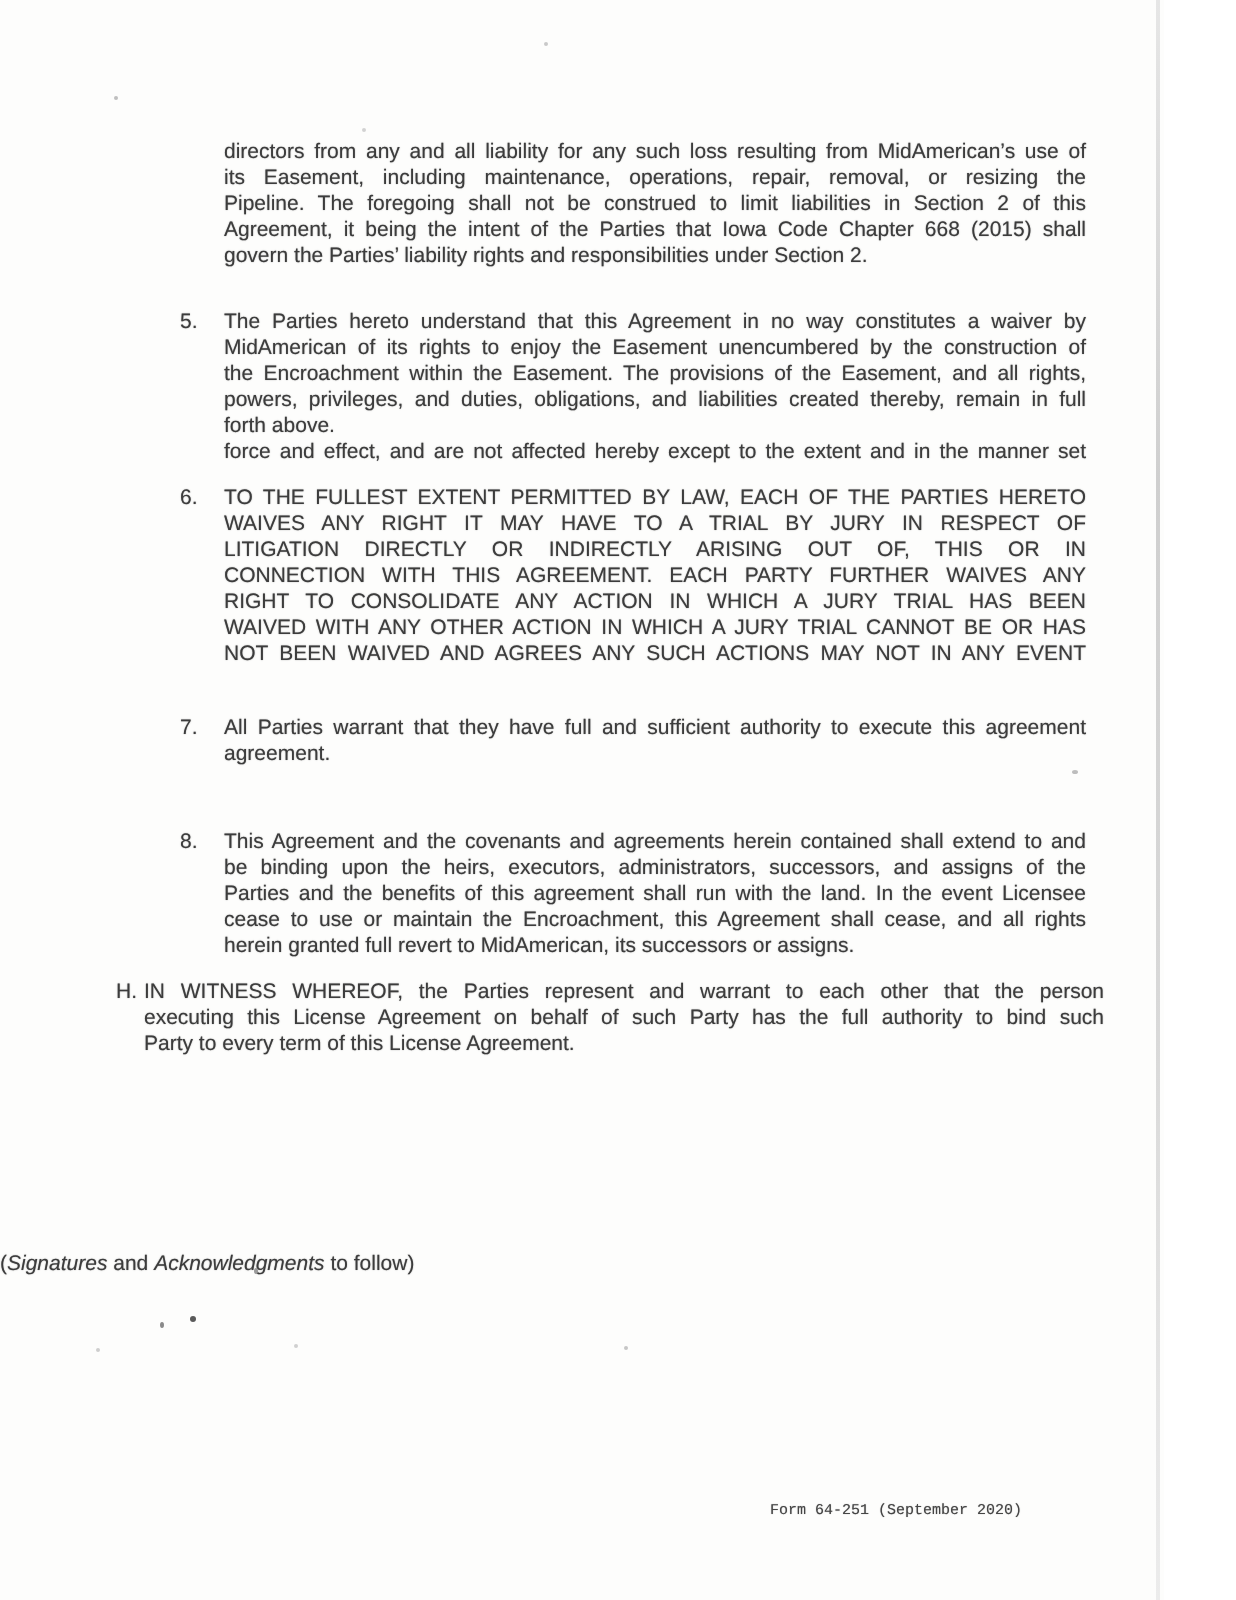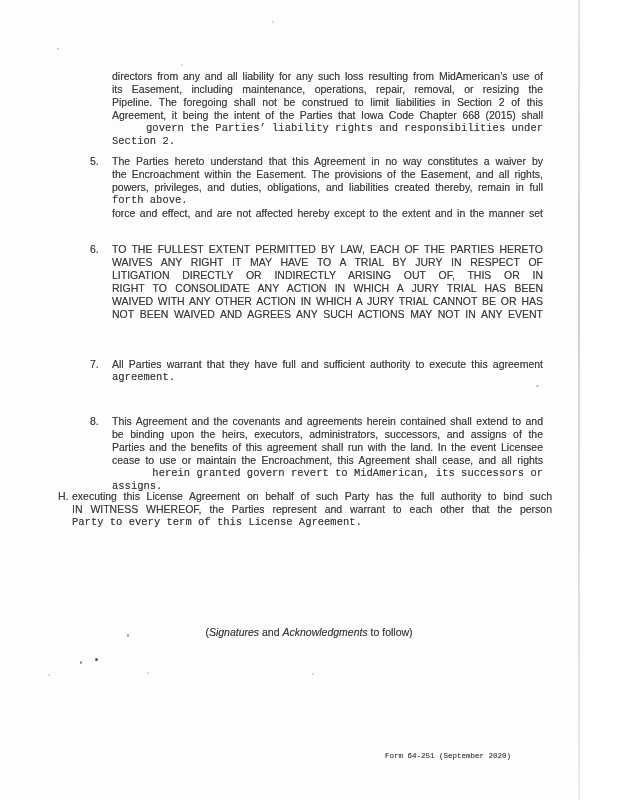--- a/index.html
+++ b/index.html
@@ -16,35 +16,34 @@
     overflow: hidden;
     color: #3c3c3c;
   }
   .block {
     position: absolute;
     font-size: 10.5px;
     line-height: 13px;
     text-shadow: 0 0 0.6px rgba(75,75,75,0.65);
   }
   .line { text-align: justify; text-align-last: justify; }
-  .line.last { text-align: right; text-align-last: left; font-family: Liberation Mono, monospace; }
+  .line.last { text-align: center; text-align-last: left; }
   .num {
     position: absolute;
     left: 0;
     top: 0;
   }
   .item-body { margin-left: 22px; }
   .h-body { margin-left: 14px; }
   .h-marker { position: absolute; left: 0; top: 0; }
   .note-block {
     position: absolute;
     left: 0;
     top: 626px;
     width: 618px;
-    text-align: center;
     font-size: 10.5px;
     line-height: 13px;
     text-shadow: 0 0 0.6px rgba(75,75,75,0.65);
   }
   .footer-block {
     position: absolute;
     top: 752px;
     right: 71px;
     font-size: 7.5px;
     line-height: 9px;
@@ -72,33 +71,35 @@
       <div class="line">its Easement, including maintenance, operations, repair, removal, or resizing the</div>
       <div class="line">Pipeline. The foregoing shall not be construed to limit liabilities in Section 2 of this</div>
       <div class="line">Agreement, it being the intent of the Parties that Iowa Code Chapter 668 (2015) shall</div>
       <div class="line last">govern the Parties’ liability rights and responsibilities under Section 2.</div>
     </div>
 
   <div class="block" style="left:90px; top:155px; width:453px;">
     <span class="num">5.</span>
     <div class="item-body">
         <div class="line">The Parties hereto understand that this Agreement in no way constitutes a waiver by</div>
+        <div class="line">MidAmerican of its rights to enjoy the Easement unencumbered by the construction of</div>
         <div class="line">the Encroachment within the Easement.  The provisions of the Easement, and all rights,</div>
         <div class="line">powers, privileges, and duties, obligations, and liabilities created thereby, remain in full</div>
         <div class="line last">forth above.</div>
         <div class="line">force and effect, and are not affected hereby except to the extent and in the manner set</div>
       </div>
   </div>
 
   <div class="block" style="left:90px; top:243px; width:453px;">
     <span class="num">6.</span>
     <div class="item-body">
         <div class="line">TO THE FULLEST EXTENT PERMITTED BY LAW, EACH OF THE PARTIES HERETO</div>
         <div class="line">WAIVES ANY RIGHT IT MAY HAVE TO A TRIAL BY JURY IN RESPECT OF</div>
         <div class="line">LITIGATION DIRECTLY OR INDIRECTLY ARISING OUT OF, THIS OR IN</div>
+        <div class="line">CONNECTION WITH THIS AGREEMENT. EACH PARTY FURTHER WAIVES ANY</div>
         <div class="line">RIGHT TO CONSOLIDATE ANY ACTION IN WHICH A JURY TRIAL HAS BEEN</div>
         <div class="line">WAIVED WITH ANY OTHER ACTION IN WHICH A JURY TRIAL CANNOT BE OR HAS</div>
         <div class="line">NOT BEEN WAIVED AND AGREES ANY SUCH ACTIONS MAY NOT IN ANY EVENT</div>
       </div>
   </div>
 
   <div class="block" style="left:90px; top:358px; width:453px;">
     <span class="num">7.</span>
     <div class="item-body">
         <div class="line">All Parties warrant that they have full and sufficient authority to execute this agreement</div>
@@ -106,29 +107,29 @@
       </div>
   </div>
 
   <div class="block" style="left:90px; top:415px; width:453px;">
     <span class="num">8.</span>
     <div class="item-body">
         <div class="line">This Agreement and the covenants and agreements herein contained shall extend to and</div>
         <div class="line">be binding upon the heirs, executors, administrators, successors, and assigns of the</div>
         <div class="line">Parties and the benefits of this agreement shall run with the land.  In the event Licensee</div>
         <div class="line">cease to use or maintain the Encroachment, this Agreement shall cease, and all rights</div>
-        <div class="line last">herein granted govern revert to MidAmerican, its successors or assigns.</div>
+        <div class="line last">herein granted full revert to MidAmerican, its successors or assigns.</div>
       </div>
   </div>
 
   <div class="block" style="left:58px; top:490px; width:494px;">
     <span class="h-marker">H.</span>
     <div class="h-body">
+        <div class="line">IN WITNESS WHEREOF, the Parties represent and warrant to each other that the person</div>
         <div class="line">executing this License Agreement on behalf of such Party has the full authority to bind such</div>
-        <div class="line">IN WITNESS WHEREOF, the Parties represent and warrant to each other that the person</div>
         <div class="line last">Party to every term of this License Agreement.</div>
       </div>
   </div>
 
   <div class="note-block"><span>(</span><span style="font-style: italic;">Signatures</span><span> and </span><span style="font-style: italic;">Acknowledgments</span><span> to follow)</span></div>
 
   <div class="footer-block">Form 64-251 (September 2020)</div>
 
   <div class="scan-edge"></div>
   <div class="speck" style="left:272px; top:21px; width:2px; height:2px; background:#c9c9c9;"></div>

